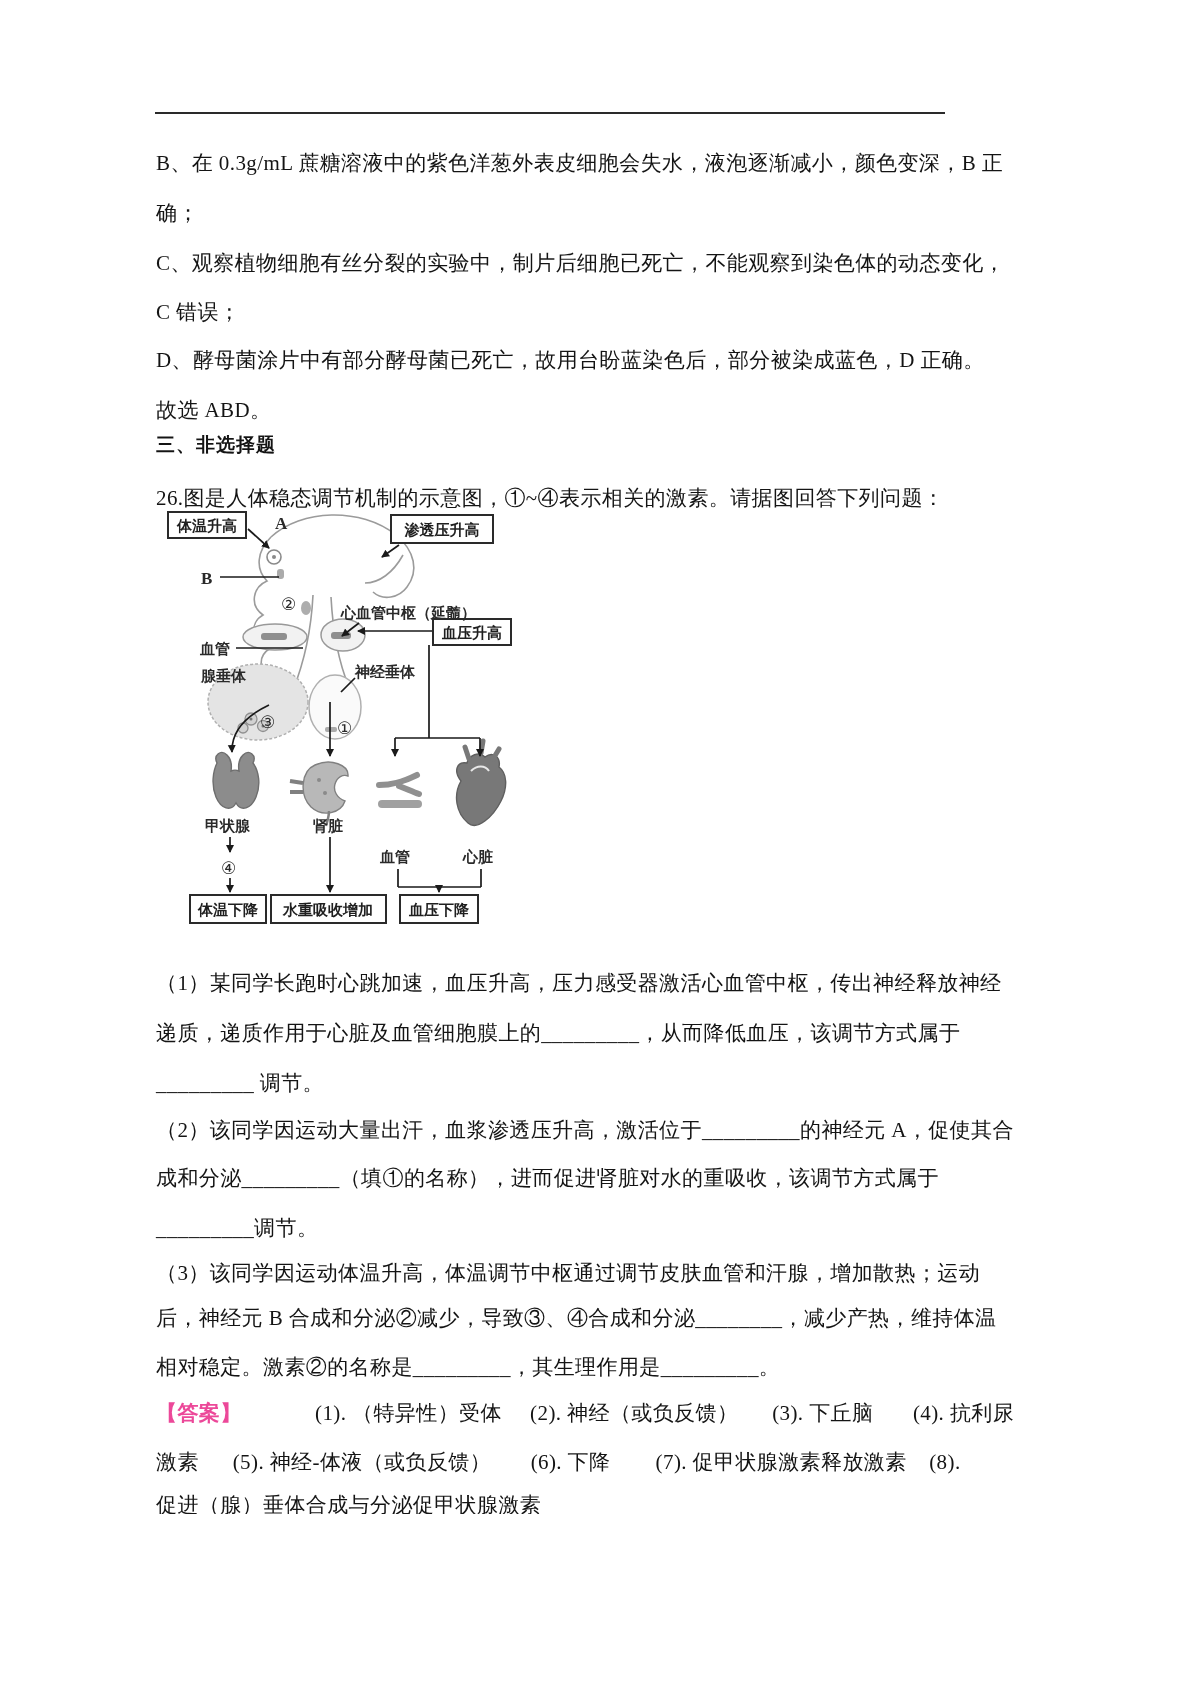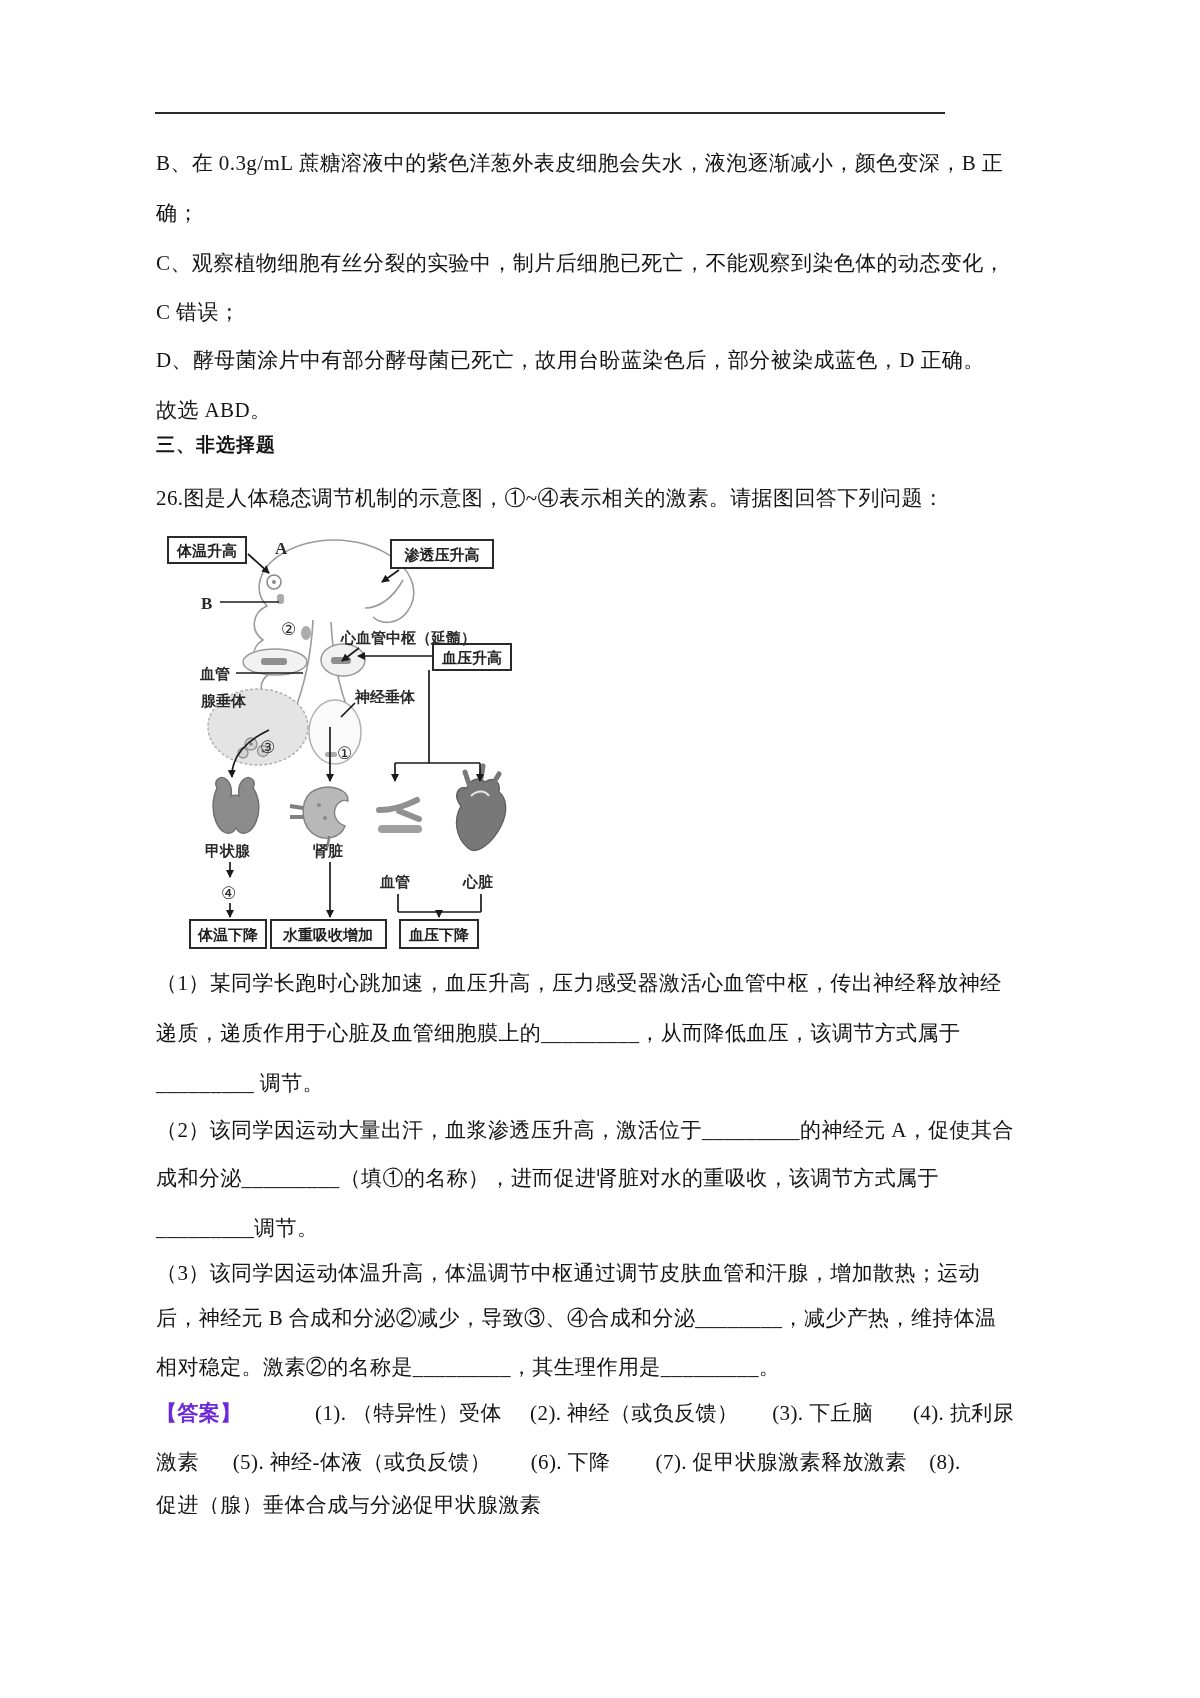--- a/index.html
+++ b/index.html
@@ -23,21 +23,21 @@
   .heading{
     font-family:"Liberation Sans","DejaVu Sans",sans-serif;
     font-weight:bold;font-size:19px;letter-spacing:1px;
   }
   .ansline{white-space:pre;}
   .ans-label{font-weight:bold;}
   .pagenum{
     position:absolute;left:0;width:1200px;text-align:right;
     font-size:19px;letter-spacing:1px;
   }
-  #diagram{position:absolute;left:153px;top:520px;width:368px;height:442px;}
+  #diagram{position:absolute;left:153px;top:495px;width:368px;height:442px;}
   #diagram svg{width:100%;height:100%;display:block;}
   .sk{stroke:#9b9b9b;stroke-width:1.6;fill:none;}
   .ln{stroke:#1a1a1a;stroke-width:1.7;fill:none;}
   .boxr{fill:#ffffff;stroke:#2a2a2a;stroke-width:2;}
   .boxt{font-family:"Liberation Serif","DejaVu Serif",serif;font-size:15px;font-weight:bold;fill:#1f1f1f;text-anchor:middle;}
   .lbl{font-family:"Liberation Serif","DejaVu Serif",serif;font-size:15px;font-weight:bold;fill:#2a2a2a;}
   .big{font-size:17px;font-weight:bold;}
   .num{font-family:"DejaVu Sans","Liberation Sans",sans-serif;font-size:17px;font-weight:normal;fill:#2a2a2a;}
 </style>
 </head>
@@ -182,20 +182,20 @@
   <div class="tl" style="top:1068px">_________ 调节。</div>
 
   <div class="tl" style="top:1115px">（2）该同学因运动大量出汗，血浆渗透压升高，激活位于_________的神经元 A，促使其合</div>
   <div class="tl" style="top:1163px">成和分泌_________（填①的名称），进而促进肾脏对水的重吸收，该调节方式属于</div>
   <div class="tl" style="top:1213px">_________调节。</div>
 
   <div class="tl" style="top:1258px">（3）该同学因运动体温升高，体温调节中枢通过调节皮肤血管和汗腺，增加散热；运动</div>
   <div class="tl" style="top:1303px">后，神经元 B 合成和分泌②减少，导致③、④合成和分泌________，减少产热，维持体温</div>
   <div class="tl" style="top:1352px">相对稳定。激素②的名称是_________，其生理作用是_________。</div>
 
-  <div class="tl ansline" style="top:1398px"><span class="ans-label" style="color: #6d28d9;">【答案】</span><span>             (1). （特异性）受体     (2). 神经（或负反馈）      (3). 下丘脑       (4). 抗利尿</span></div>
+  <div class="tl ansline" style="top:1398px"><span class="ans-label" style="color: #ec4899;">【答案】</span><span>             (1). （特异性）受体     (2). 神经（或负反馈）      (3). 下丘脑       (4). 抗利尿</span></div>
   <div class="tl ansline" style="top:1447px">激素      (5). 神经-体液（或负反馈）       (6). 下降        (7). 促甲状腺激素释放激素    (8).</div>
   <div class="tl ansline" style="top:1490px">促进（腺）垂体合成与分泌促甲状腺激素</div>
 
   <div class="rule" style="top:1570px"></div>
   <div class="pagenum" style="top:1585px">- 20 -</div>
 
 </div>
 
 </body></html>

